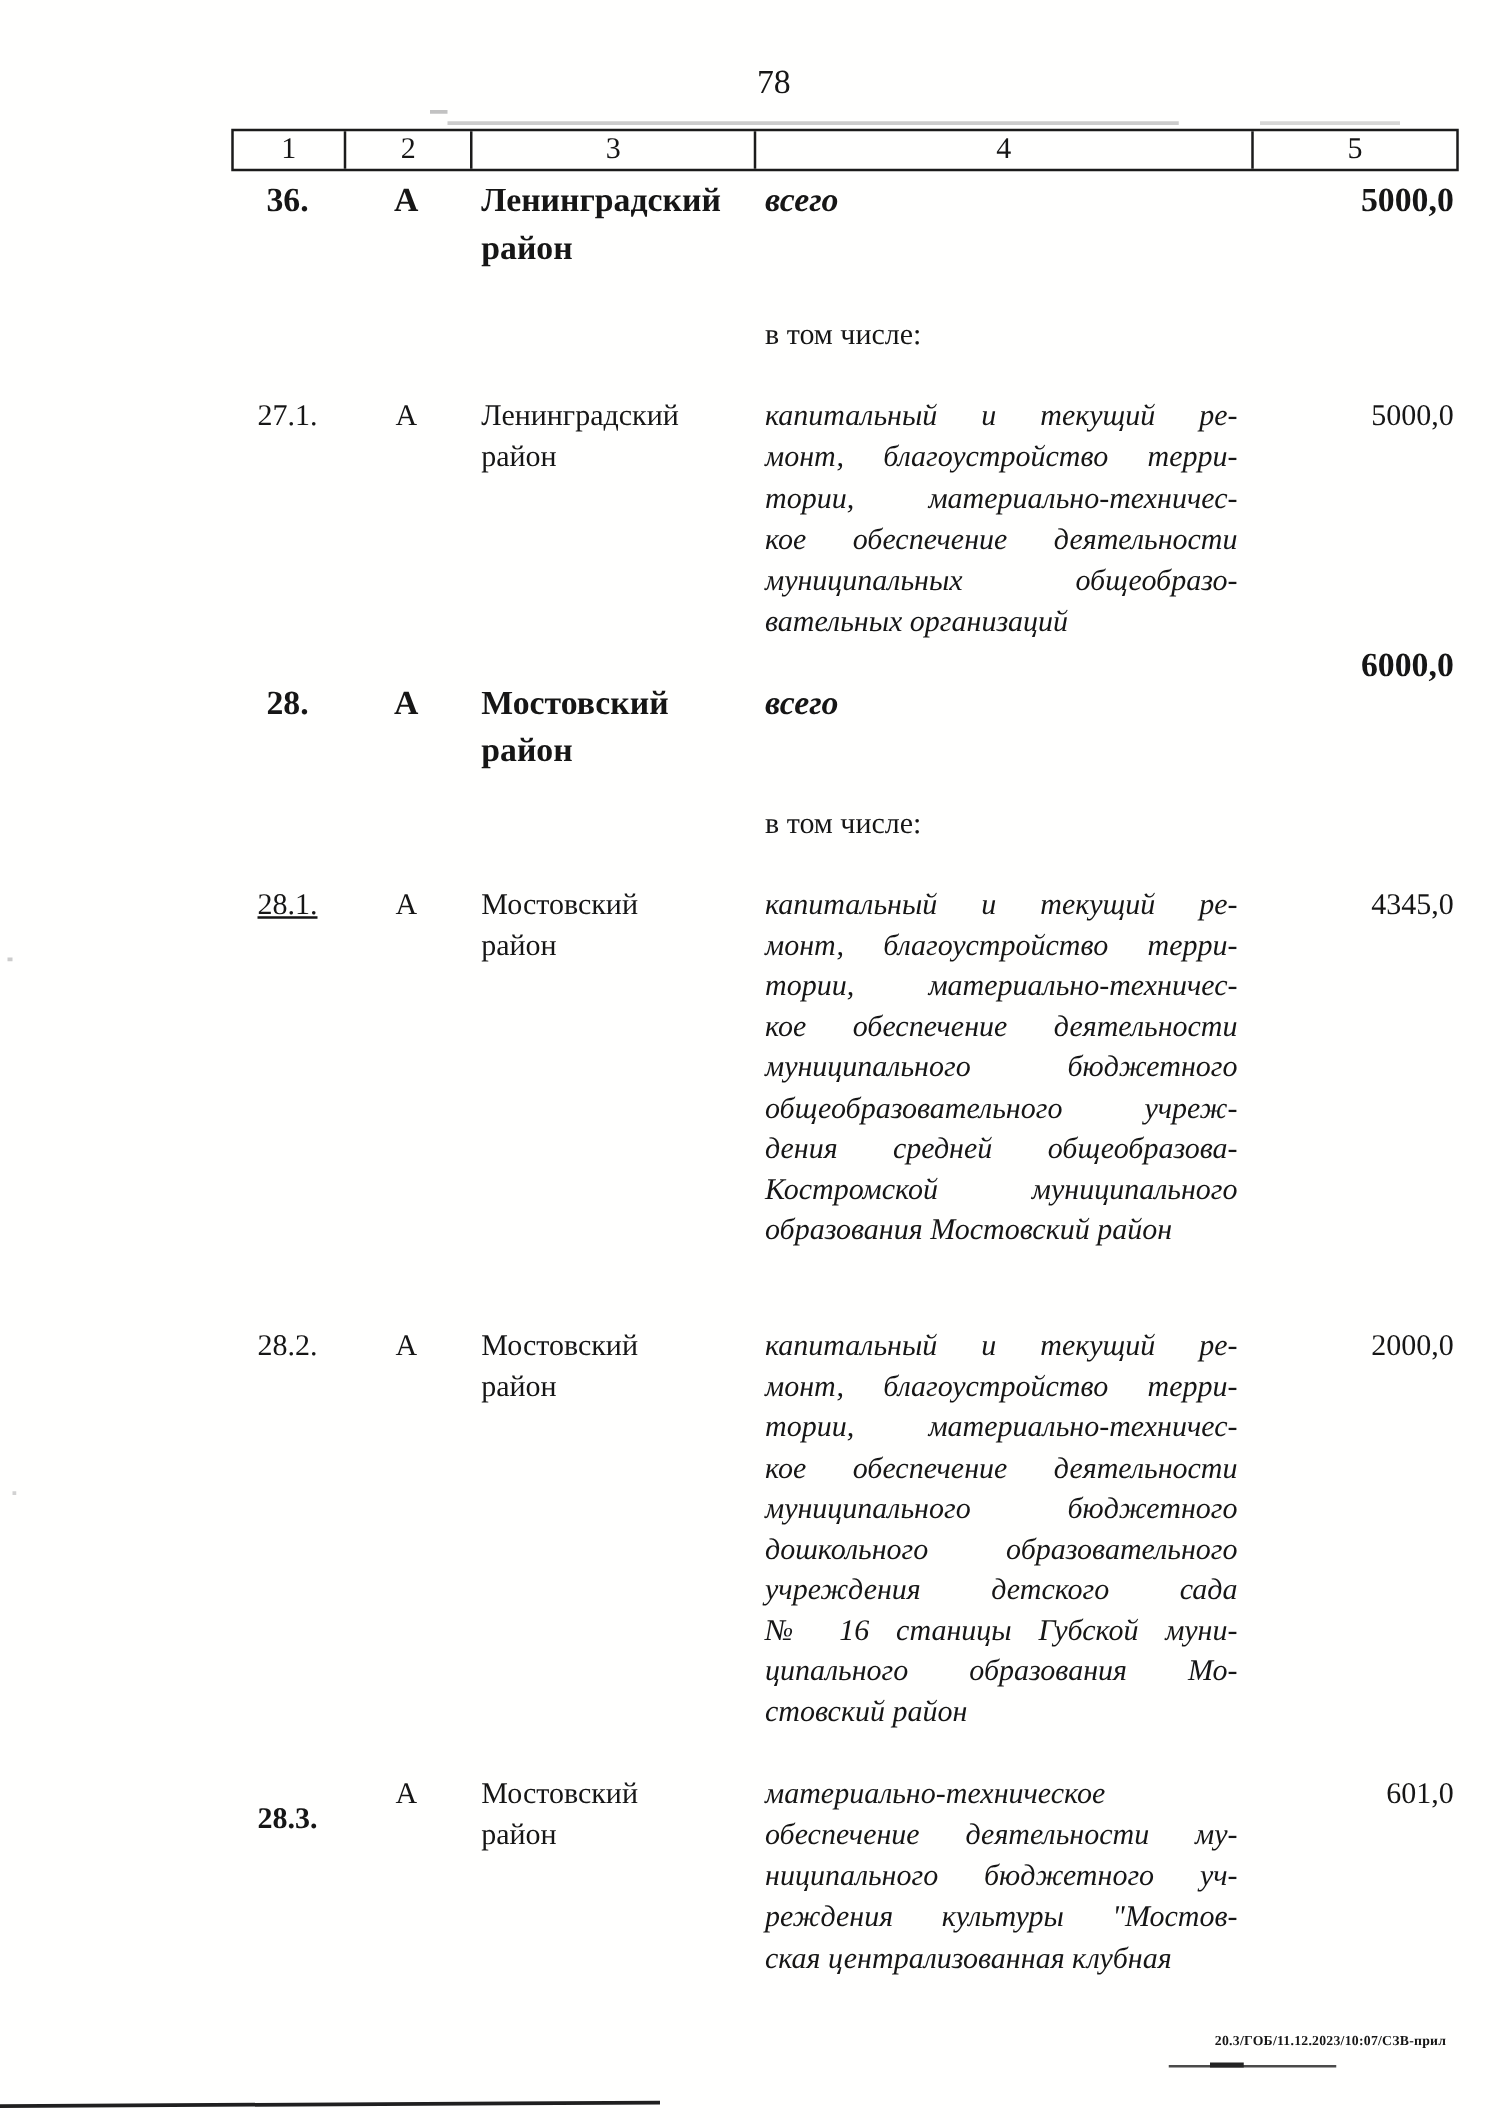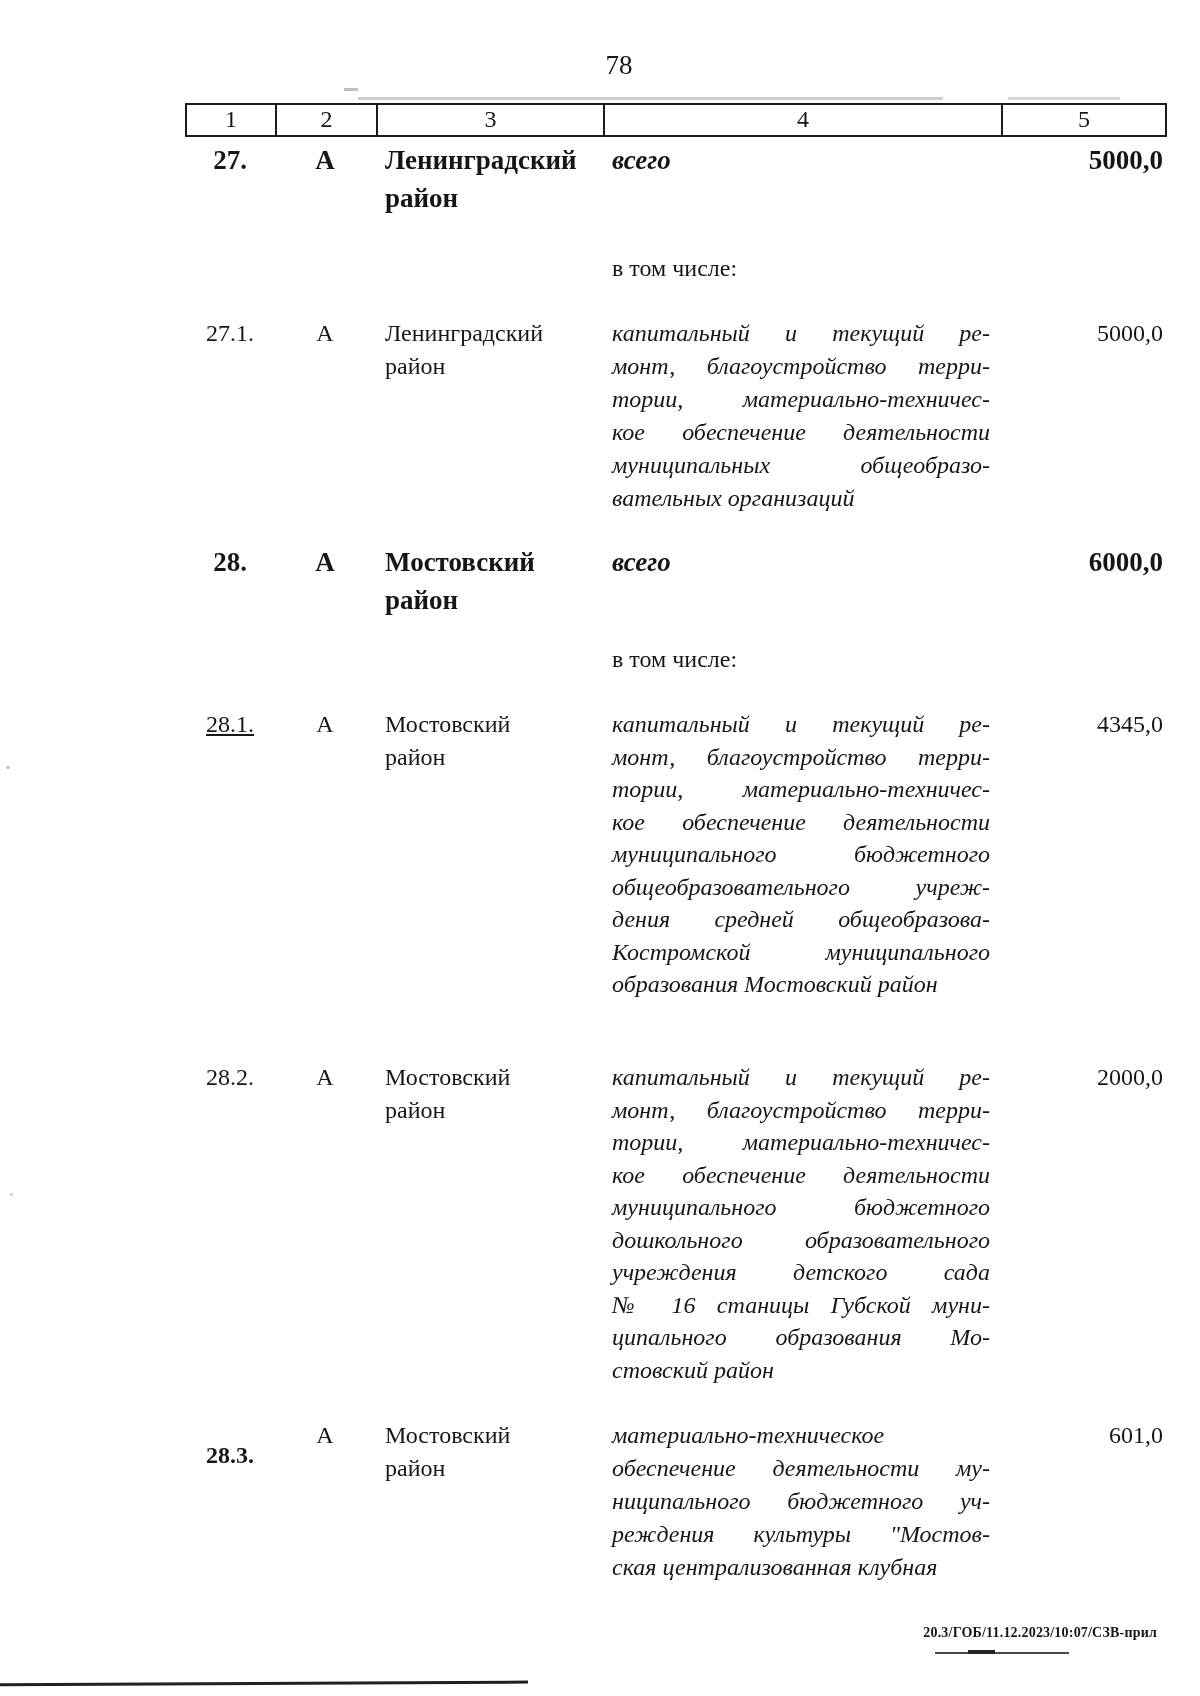--- a/index.html
+++ b/index.html
@@ -45,21 +45,21 @@
   .cdist { left: 385px; width: 212px; text-align: left; }
   .cpurp { left: 612px; width: 378px; text-align: left; font-style: italic; }
   .camt  { left: 955px; width: 208px; text-align: right; }
   .cpurp .j { text-align: justify; text-align-last: justify; }
 
   .note { left: 612px; width: 378px; font-size: 24px; line-height: 32px; }
 
   
   .footer {
     left: 760px; top: 1623px; width: 397px;
-    text-align: right; font-size: 14px; font-weight: 700;
+    text-align: right; font-size: 11px; font-weight: 700;
     letter-spacing: 0.2px; line-height: 20px;
   }
 
   
   .art { background: #9a9a9a; }
   .art-topsmear1 { left: 358px;  top: 97px;   width: 585px; height: 3px; opacity: .5; }
   .art-topsmear2 { left: 1008px; top: 97px;   width: 112px; height: 3px; opacity: .4; }
   .art-dash      { left: 344px;  top: 88px;   width: 14px;  height: 3px; background: #c2c2c2; }
   .art-underline { left: 935px;  top: 1652px; width: 134px; height: 2px; background: #4a4a4a; }
   .art-underline-blob { left: 968px; top: 1650px; width: 27px; height: 4px; background: #242424; }
@@ -81,21 +81,21 @@
   <div class="abs thead">
     <div class="hcell c1">1</div>
     <div class="hcell c2">2</div>
     <div class="hcell c3">3</div>
     <div class="hcell c4">4</div>
     <div class="hcell c5">5</div>
   </div>
 
   <div id="rows-root">
       <div class="row bold">
-        <div class="abs cnum" style="top: 141px; line-height: 38px;">27.</div>
+        <div class="abs cnum" style="top: 141px; line-height: 38px;">36.</div>
         <div class="abs ccode" style="top: 141px; line-height: 38px;">А</div>
         <div class="abs cdist" style="top: 141px; line-height: 38px;">
           <div>Ленинградский</div>
           <div>район</div>
         </div>
         <div class="abs cpurp" style="top: 141px; line-height: 38px;">
           <div>всего</div>
         </div>
         <div class="abs camt" style="top: 141px; line-height: 38px;">5000,0</div>
       </div>
@@ -120,21 +120,21 @@
       <div class="row bold">
         <div class="abs cnum" style="top: 543px; line-height: 38px;">28.</div>
         <div class="abs ccode" style="top: 543px; line-height: 38px;">А</div>
         <div class="abs cdist" style="top: 543px; line-height: 38px;">
           <div>Мостовский</div>
           <div>район</div>
         </div>
         <div class="abs cpurp" style="top: 543px; line-height: 38px;">
           <div>всего</div>
         </div>
-        <div class="abs camt" style="top: 543px; line-height: 38px;">6000,0</div>
+        <div class="abs camt" style="top: 513px; line-height: 38px;">6000,0</div>
       </div>
       <div class="abs note" style="top: 643px;">в том числе:</div>
       <div class="row">
         <div class="abs cnum" style="top: 708px; line-height: 32.5px; text-decoration: underline;">28.1.</div>
         <div class="abs ccode" style="top: 708px; line-height: 32.5px;">А</div>
         <div class="abs cdist" style="top: 708px; line-height: 32.5px;">
           <div>Мостовский</div>
           <div>район</div>
         </div>
         <div class="abs cpurp" style="top: 708px; line-height: 32.5px;">

